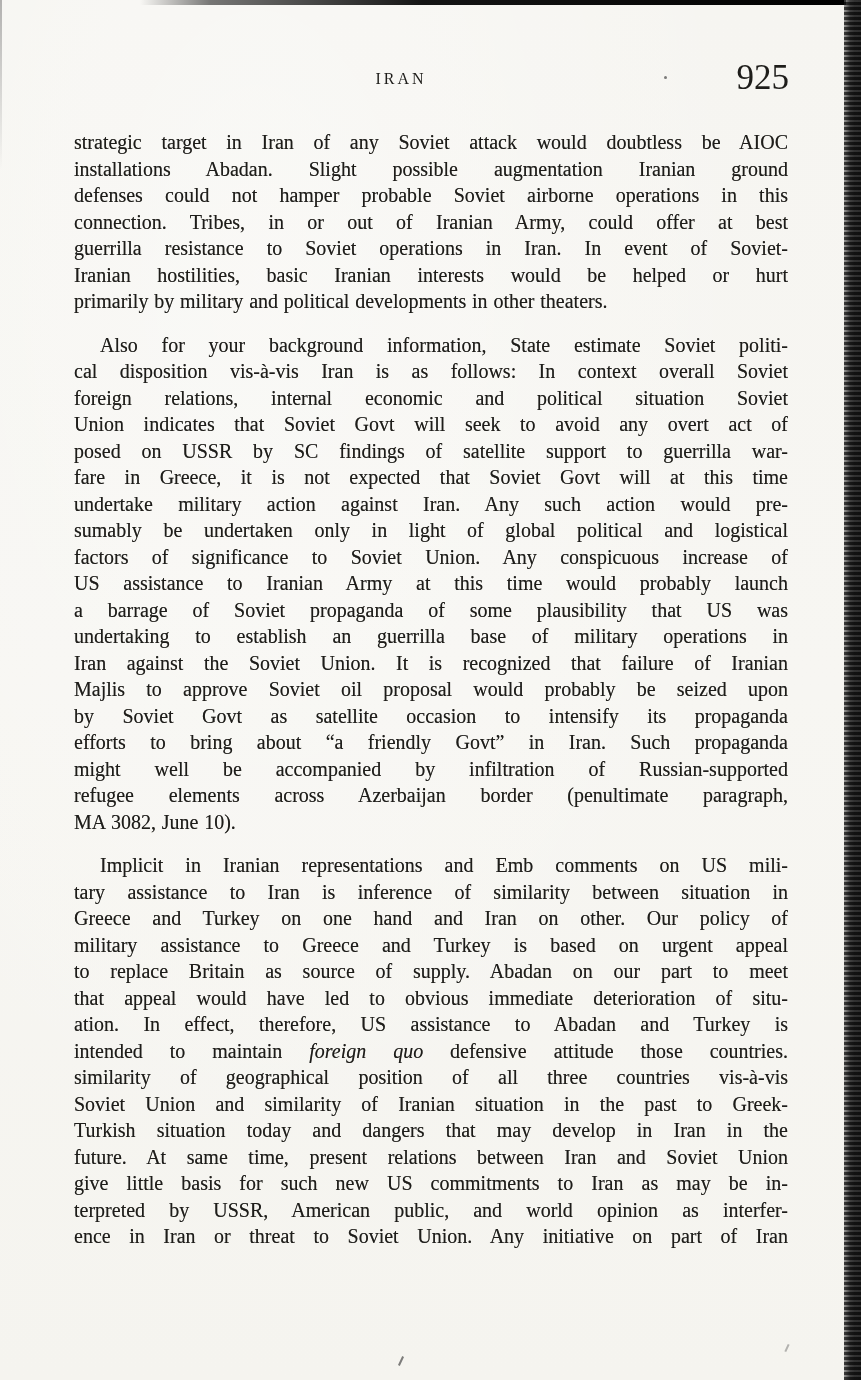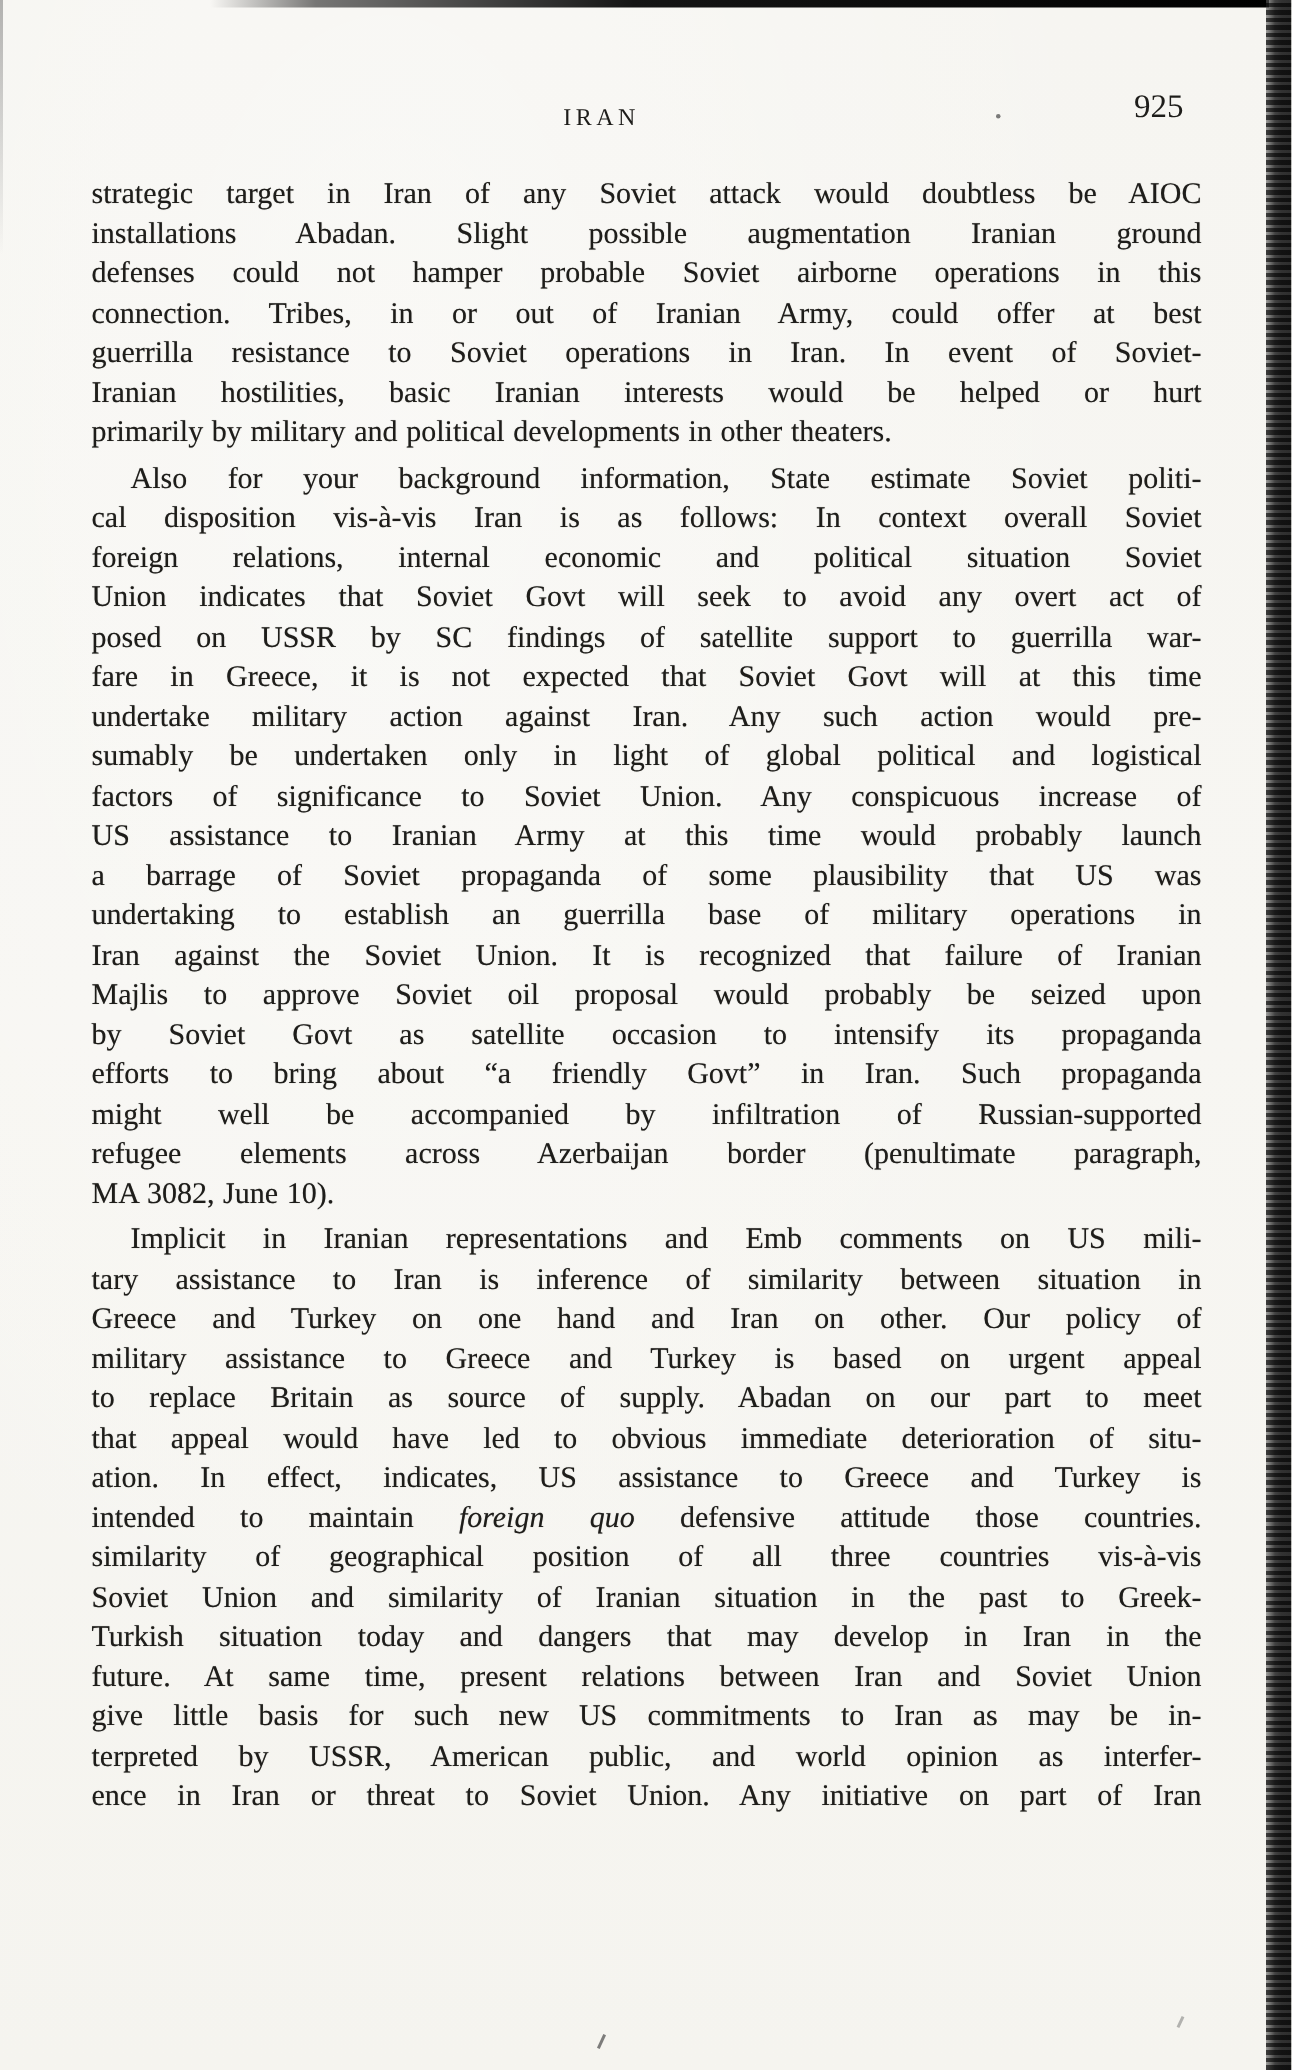--- a/index.html
+++ b/index.html
@@ -64,30 +64,30 @@
     transform: translateX(-50%);
     top: 12px;
     font-size: 16px;
     letter-spacing: 3px;
     font-weight: 400;
   }
   .page-number {
     position: absolute;
     right: 16px;
     top: 0;
-    font-size: 22px;
+    font-size: 35px;
     font-weight: 400;
   }
   .page-body {
     font-size: 20px;
     line-height: 26.5px;
     text-shadow: 0 0 0.5px rgba(30,29,26,0.55);
     word-spacing: 0.04em;
   }
-  .paragraph { margin: 4px; }
+  .paragraph { margin: 17px; }
   .text-line {
     text-align: justify;
     text-align-last: justify;
     -moz-text-align-last: justify;
     height: 26.5px;
     overflow: visible;
     white-space: normal;
   }
   .text-line.indent { text-indent: 26px; }
   .text-line.para-end {
@@ -144,21 +144,21 @@
           <div class="text-line">refugee elements across Azerbaijan border (penultimate paragraph,</div>
           <div class="text-line para-end">MA 3082, June 10).</div>
         </div>
         <div class="paragraph">
           <div class="text-line indent">Implicit in Iranian representations and Emb comments on US mili-</div>
           <div class="text-line">tary assistance to Iran is inference of similarity between situation in</div>
           <div class="text-line">Greece and Turkey on one hand and Iran on other. Our policy of</div>
           <div class="text-line">military assistance to Greece and Turkey is based on urgent appeal</div>
           <div class="text-line">to replace Britain as source of supply. Abadan on our part to meet</div>
           <div class="text-line">that appeal would have led to obvious immediate deterioration of situ-</div>
-          <div class="text-line">ation. In effect, indicates, US assistance to Greece and Turkey is</div>
+          <div class="text-line">ation. In effect, therefore, US assistance to Abadan and Turkey is</div>
           <div class="text-line"><span>intended to maintain </span><span class="italic">foreign quo</span><span> defensive attitude those countries.</span></div>
           <div class="text-line">similarity of geographical position of all three countries vis-à-vis</div>
           <div class="text-line">Soviet Union and similarity of Iranian situation in the past to Greek-</div>
           <div class="text-line">Turkish situation today and dangers that may develop in Iran in the</div>
           <div class="text-line">future. At same time, present relations between Iran and Soviet Union</div>
           <div class="text-line">give little basis for such new US commitments to Iran as may be in-</div>
           <div class="text-line">terpreted by USSR, American public, and world opinion as interfer-</div>
           <div class="text-line">ence in Iran or threat to Soviet Union. Any initiative on part of Iran</div>
         </div>
       </div>

